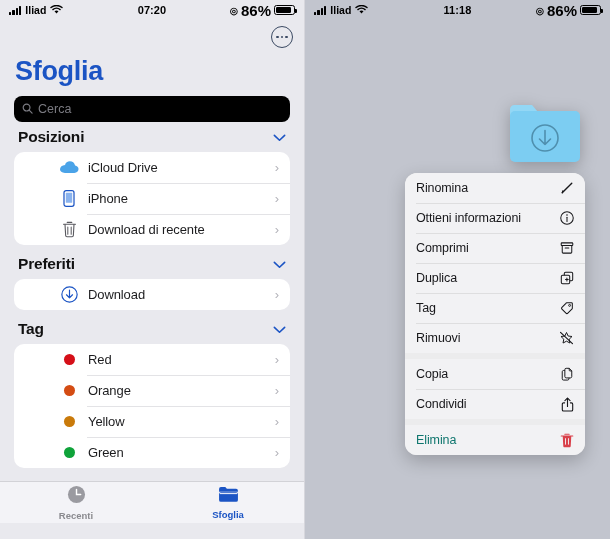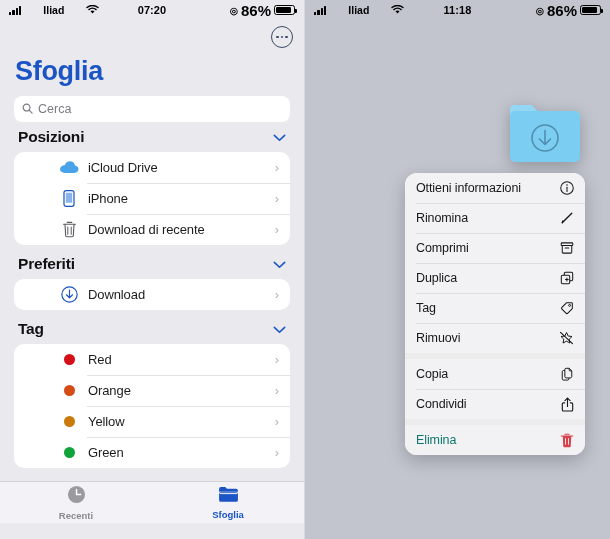--- a/index.html
+++ b/index.html
@@ -26,21 +26,21 @@
 
   
   .statusbar {
     height: 20px;
     display: flex; align-items: center;
     padding: 0 9px;
     font-size: 10.5px; font-weight: bold;
     color: #000;
     position: relative;
   }
-  .sb-left { display: flex; align-items: center; gap: 22px; }
+  .sb-left { display: flex; align-items: center; gap: 4px; }
   .sb-center {
     position: absolute; left: 0; right: 0; top: 0; height: 20px;
     display: flex; align-items: center; justify-content: center;
     font-size: 11px; font-weight: bold; letter-spacing: .1px;
   }
   .sb-right {
     margin-left: auto; display: flex; align-items: center; gap: 3px;
     position: relative; z-index: 2;
   }
   .sig { display: flex; align-items: flex-end; gap: 1.2px; height: 9px; }
@@ -78,21 +78,21 @@
   .more-btn b { width: 2.6px; height: 2.6px; border-radius: 50%; background: #3b4a63; display:block;}
 
   .big-title {
     font-size: 27px; font-weight: bold; color: #1b54c4;
     padding: 0 15px; line-height: 30px; margin-top: 2px;
     letter-spacing: -.3px;
   }
 
   .searchbar {
     margin: 10px 14px 0 14px; height: 26px;
-    background: #ffffff; border-radius: 8px;
+    background: #000000; border-radius: 8px;
     display: flex; align-items: center; gap: 5px;
     padding: 0 8px;
   }
   .searchbar .sq { color: #7b7b82; }
   .searchbar .ph { font-size: 12.5px; color: #7b7b82; }
 
   
   .scrollarea {
     position: absolute; top: 118px; left: 0; right: 0; bottom: 42px;
     overflow: hidden;
@@ -374,35 +374,35 @@
         <rect x="0" y="11" width="70" height="51" rx="5" fill="#7ccdf2"></rect>
         <circle cx="35" cy="38" r="13" stroke="#4f8fae" stroke-width="1.6" fill="none"></circle>
         <path d="M35 30.5v14M29.5 39 35 44.5 40.5 39" stroke="#4f8fae" stroke-width="1.6" fill="none" stroke-linecap="round" stroke-linejoin="round"></path>
       </svg>
     </div>
 
     <div class="ctx-menu">
 
       <div class="ctx-group">
         <div class="ctx-item">
+          <span class="cl">Rinomina</span>
+          <span class="ctx-ico">
+            <svg width="14" height="14" viewBox="0 0 15 15">
+                <path d="M2.4 12.6 12.6 2.4" stroke="#17171a" stroke-width="1.5" stroke-linecap="round"></path>
+                <path d="M2.4 12.6l.6-2.2" stroke="#17171a" stroke-width="1.1" stroke-linecap="round"></path>
+              </svg>
+          </span>
+        </div>
+        <div class="ctx-item">
           <span class="cl">Ottieni informazioni</span>
           <span class="ctx-ico">
             <svg width="14" height="14" viewBox="0 0 15 15">
                 <circle cx="7.5" cy="7.5" r="6.7" stroke="#17171a" stroke-width="1.1" fill="none"></circle>
                 <circle cx="7.5" cy="4.3" r="0.85" fill="#17171a"></circle>
                 <path d="M7.5 6.6v4.6" stroke="#17171a" stroke-width="1.1" stroke-linecap="round"></path>
-              </svg>
-          </span>
-        </div>
-        <div class="ctx-item">
-          <span class="cl">Rinomina</span>
-          <span class="ctx-ico">
-            <svg width="14" height="14" viewBox="0 0 15 15">
-                <path d="M2.4 12.6 12.6 2.4" stroke="#17171a" stroke-width="1.5" stroke-linecap="round"></path>
-                <path d="M2.4 12.6l.6-2.2" stroke="#17171a" stroke-width="1.1" stroke-linecap="round"></path>
               </svg>
           </span>
         </div>
         <div class="ctx-item">
           <span class="cl">Comprimi</span>
           <span class="ctx-ico">
             <svg width="14" height="14" viewBox="0 0 15 15">
                 <rect x="1.3" y="2" width="12.4" height="2.8" rx="0.7" stroke="#17171a" stroke-width="1.1" fill="none"></rect>
                 <path d="M2.4 4.8v7.2c0 .6.4 1 1 1h8.2c.6 0 1-.4 1-1V4.8" stroke="#17171a" stroke-width="1.1" fill="none"></path>
                 <path d="M5.6 7.6h3.8" stroke="#17171a" stroke-width="1.1" stroke-linecap="round"></path>

